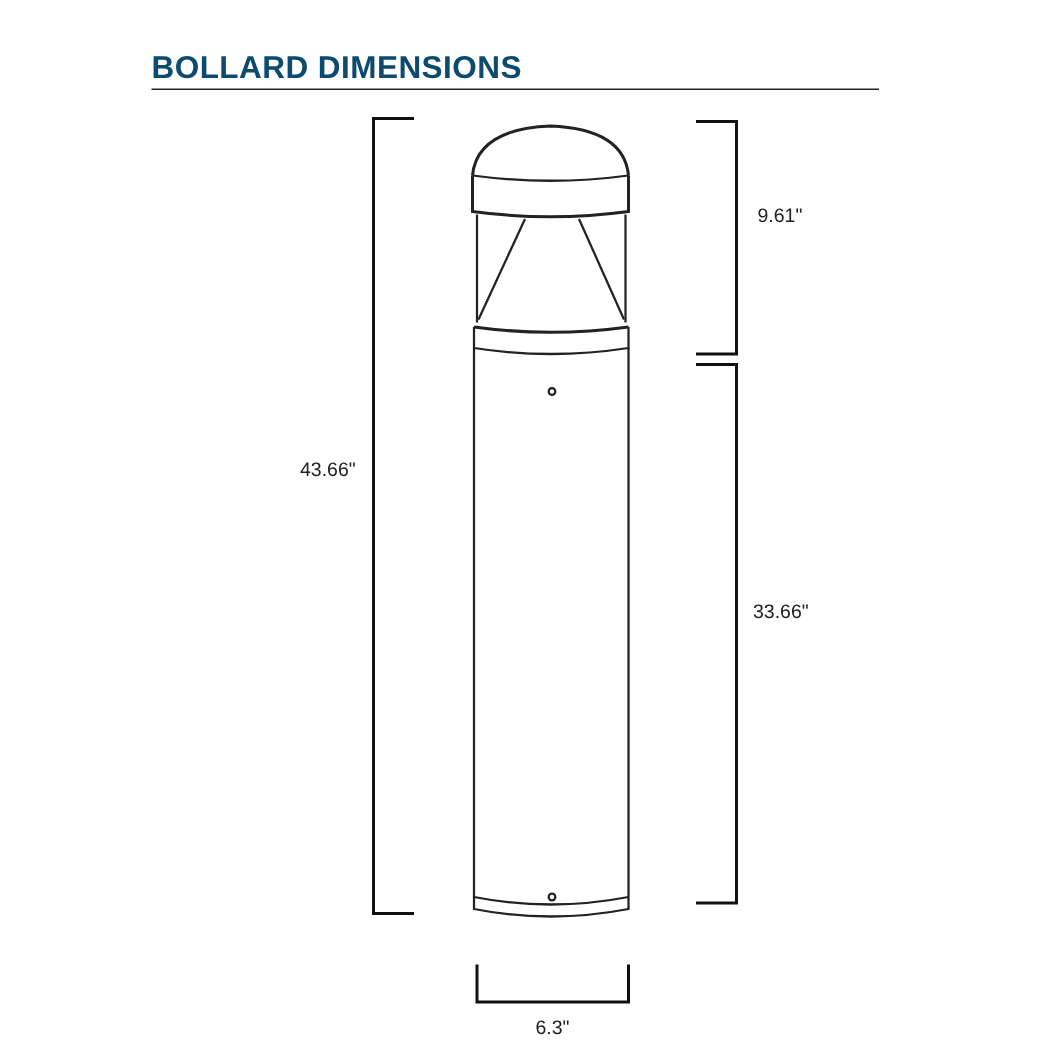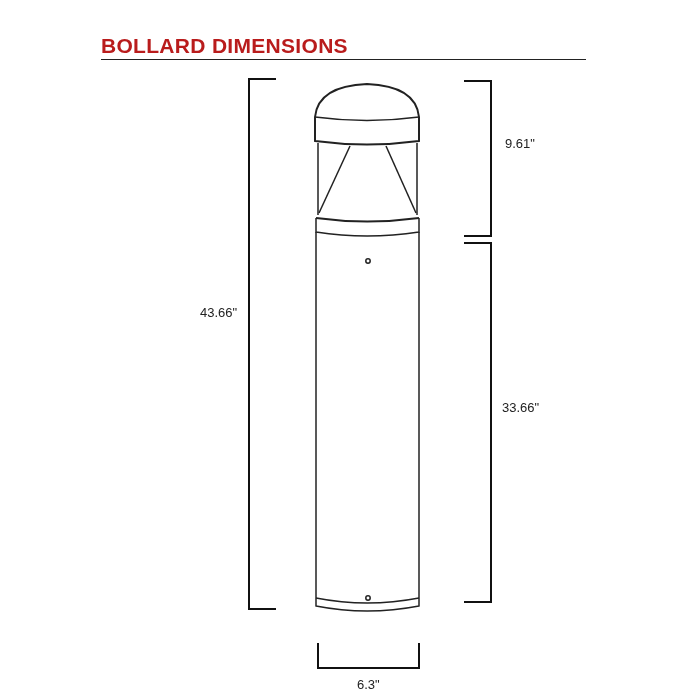--- a/index.html
+++ b/index.html
@@ -1,17 +1,17 @@
 <!DOCTYPE html>
 <html><head>
 <meta charset="utf-8">
 <style>
   html,body{margin:0;padding:0;background:#fff;}
   body{width:700px;height:700px;position:relative;overflow:hidden;font-family:"Liberation Sans",sans-serif;}
-  .title{position:absolute;left:101px;top:34px;font-size:21px;font-weight:bold;color:#b91c1c;letter-spacing:0.3px;}
+  .title{position:absolute;left:101px;top:34px;font-size:21px;font-weight:bold;color:#0c4a6e;letter-spacing:0.3px;}
   .rule{position:absolute;left:101px;top:59px;width:485px;height:1px;background:#222;}
   .dim{position:absolute;font-size:13px;color:#222;}
   svg{position:absolute;left:0;top:0;}
 </style>
 </head>
 <body>
 
 <div class="title">BOLLARD DIMENSIONS</div>
 <div class="rule"></div>
 

